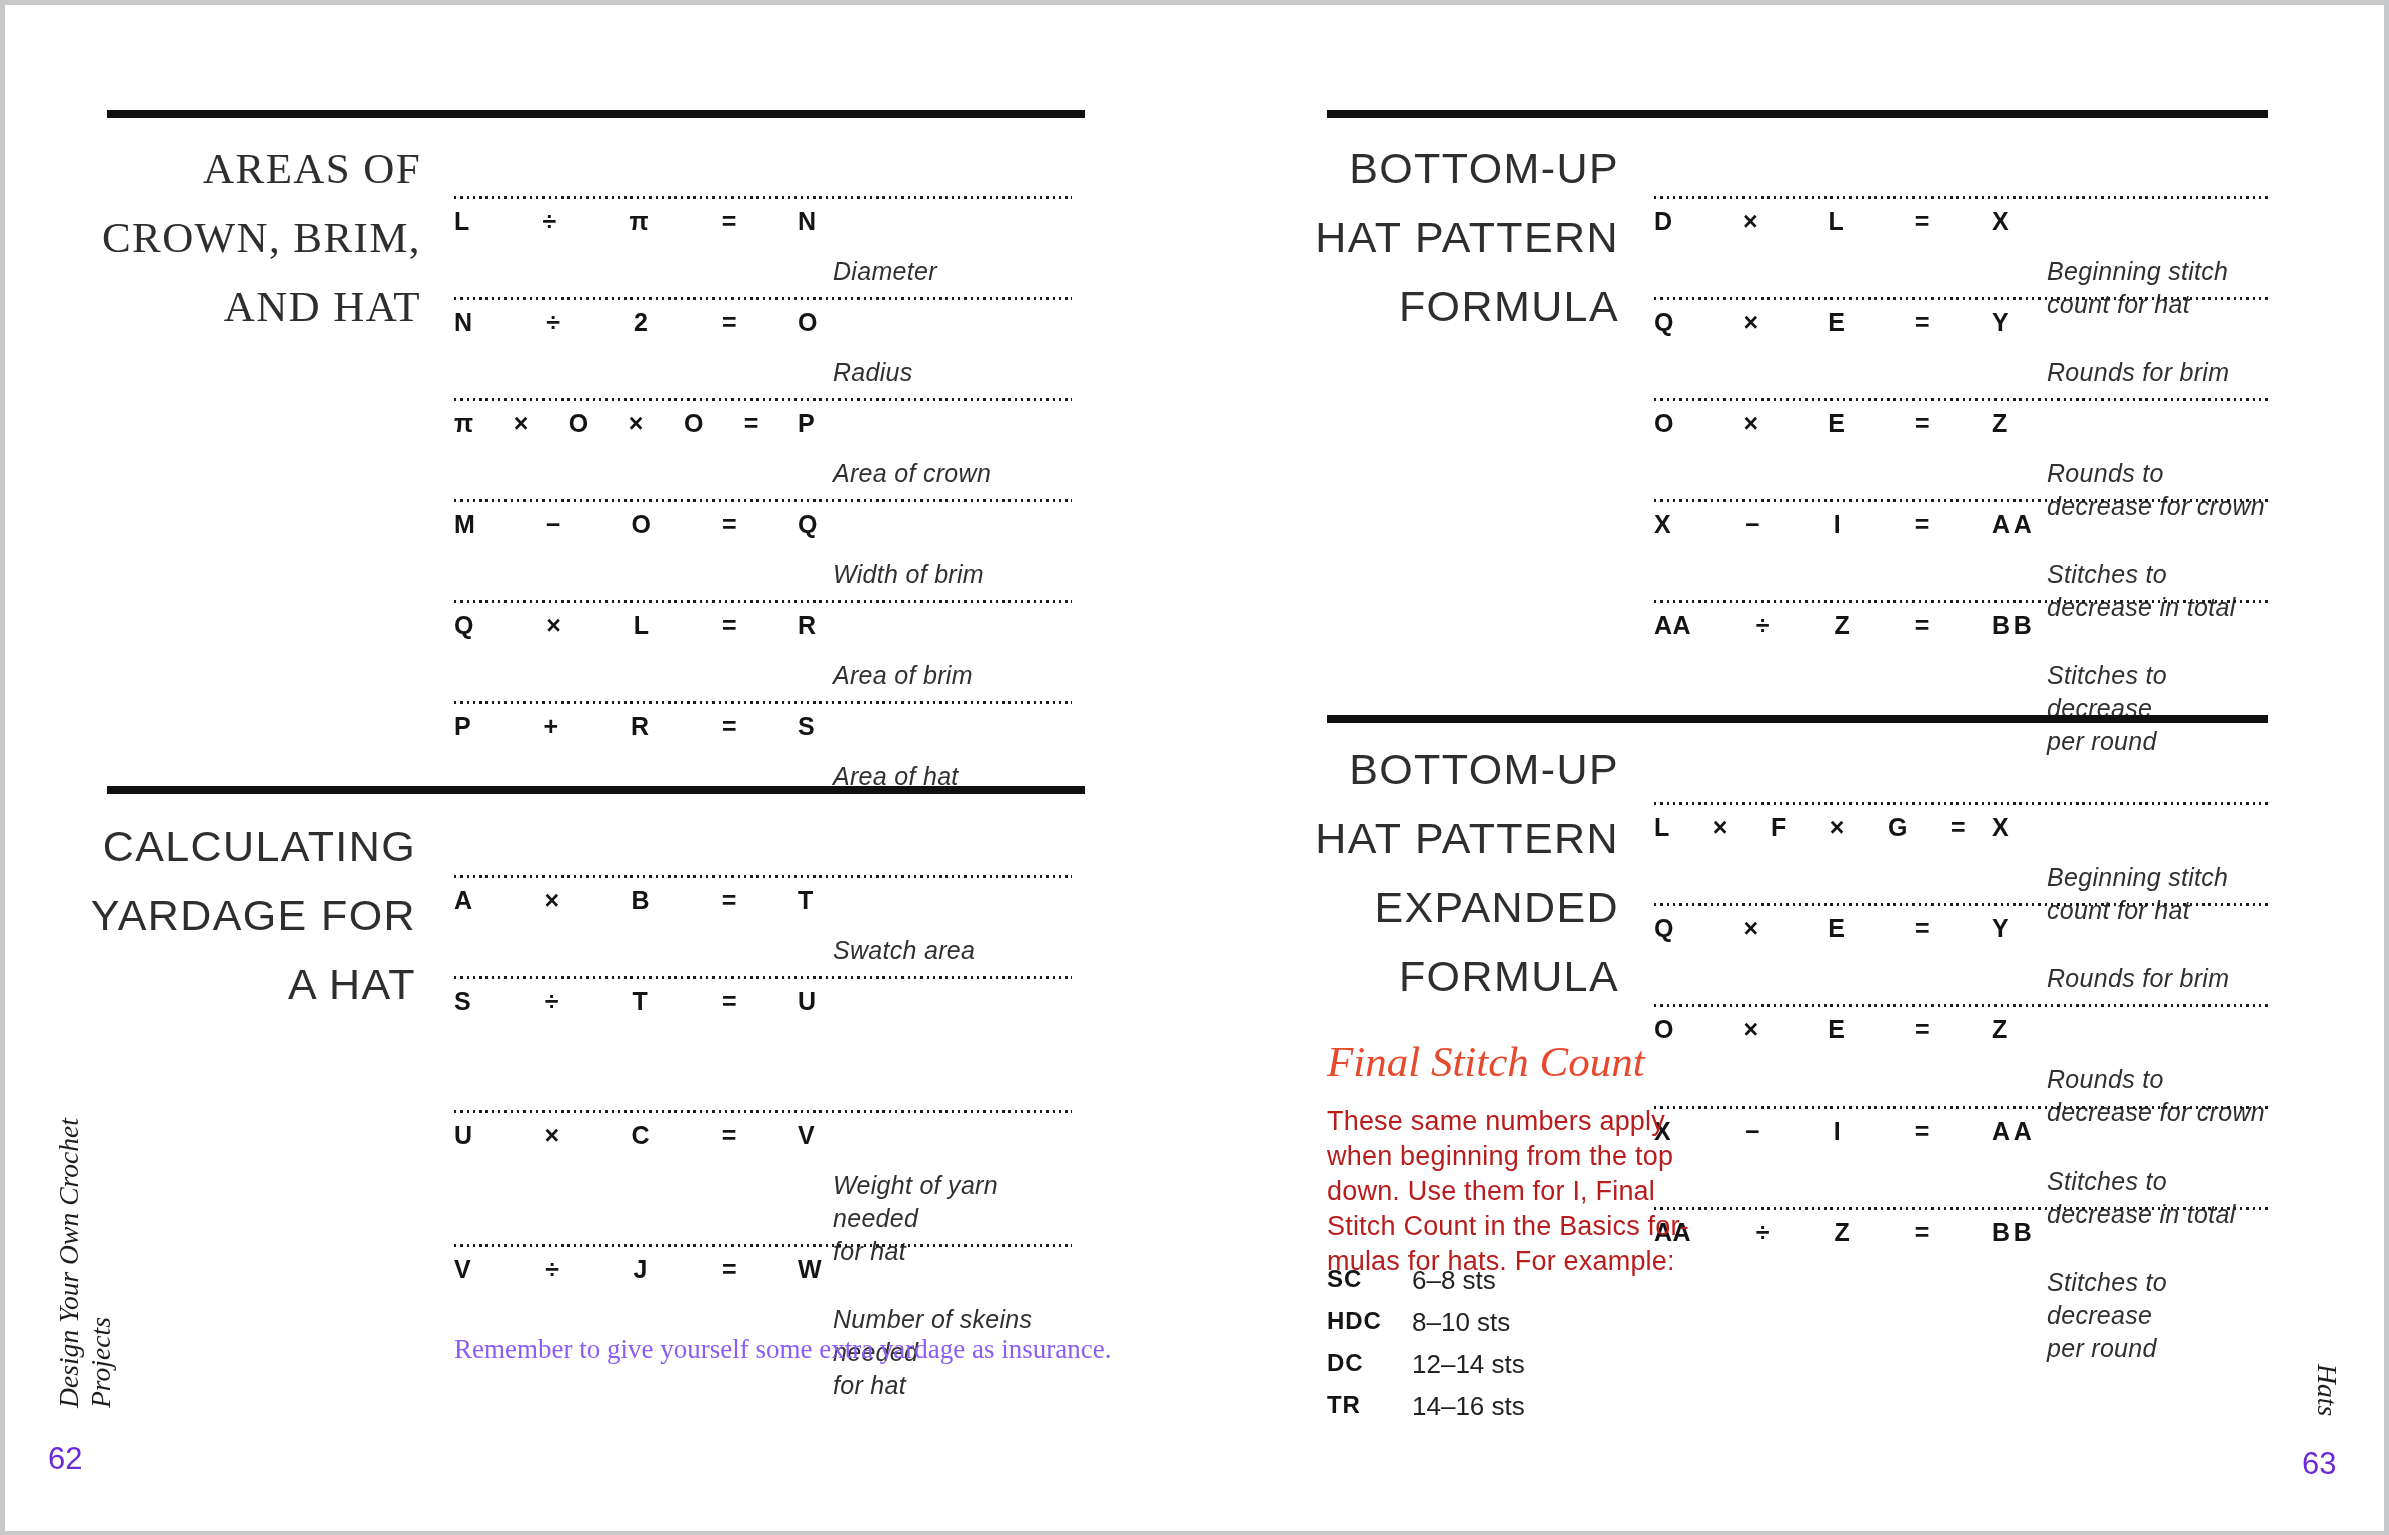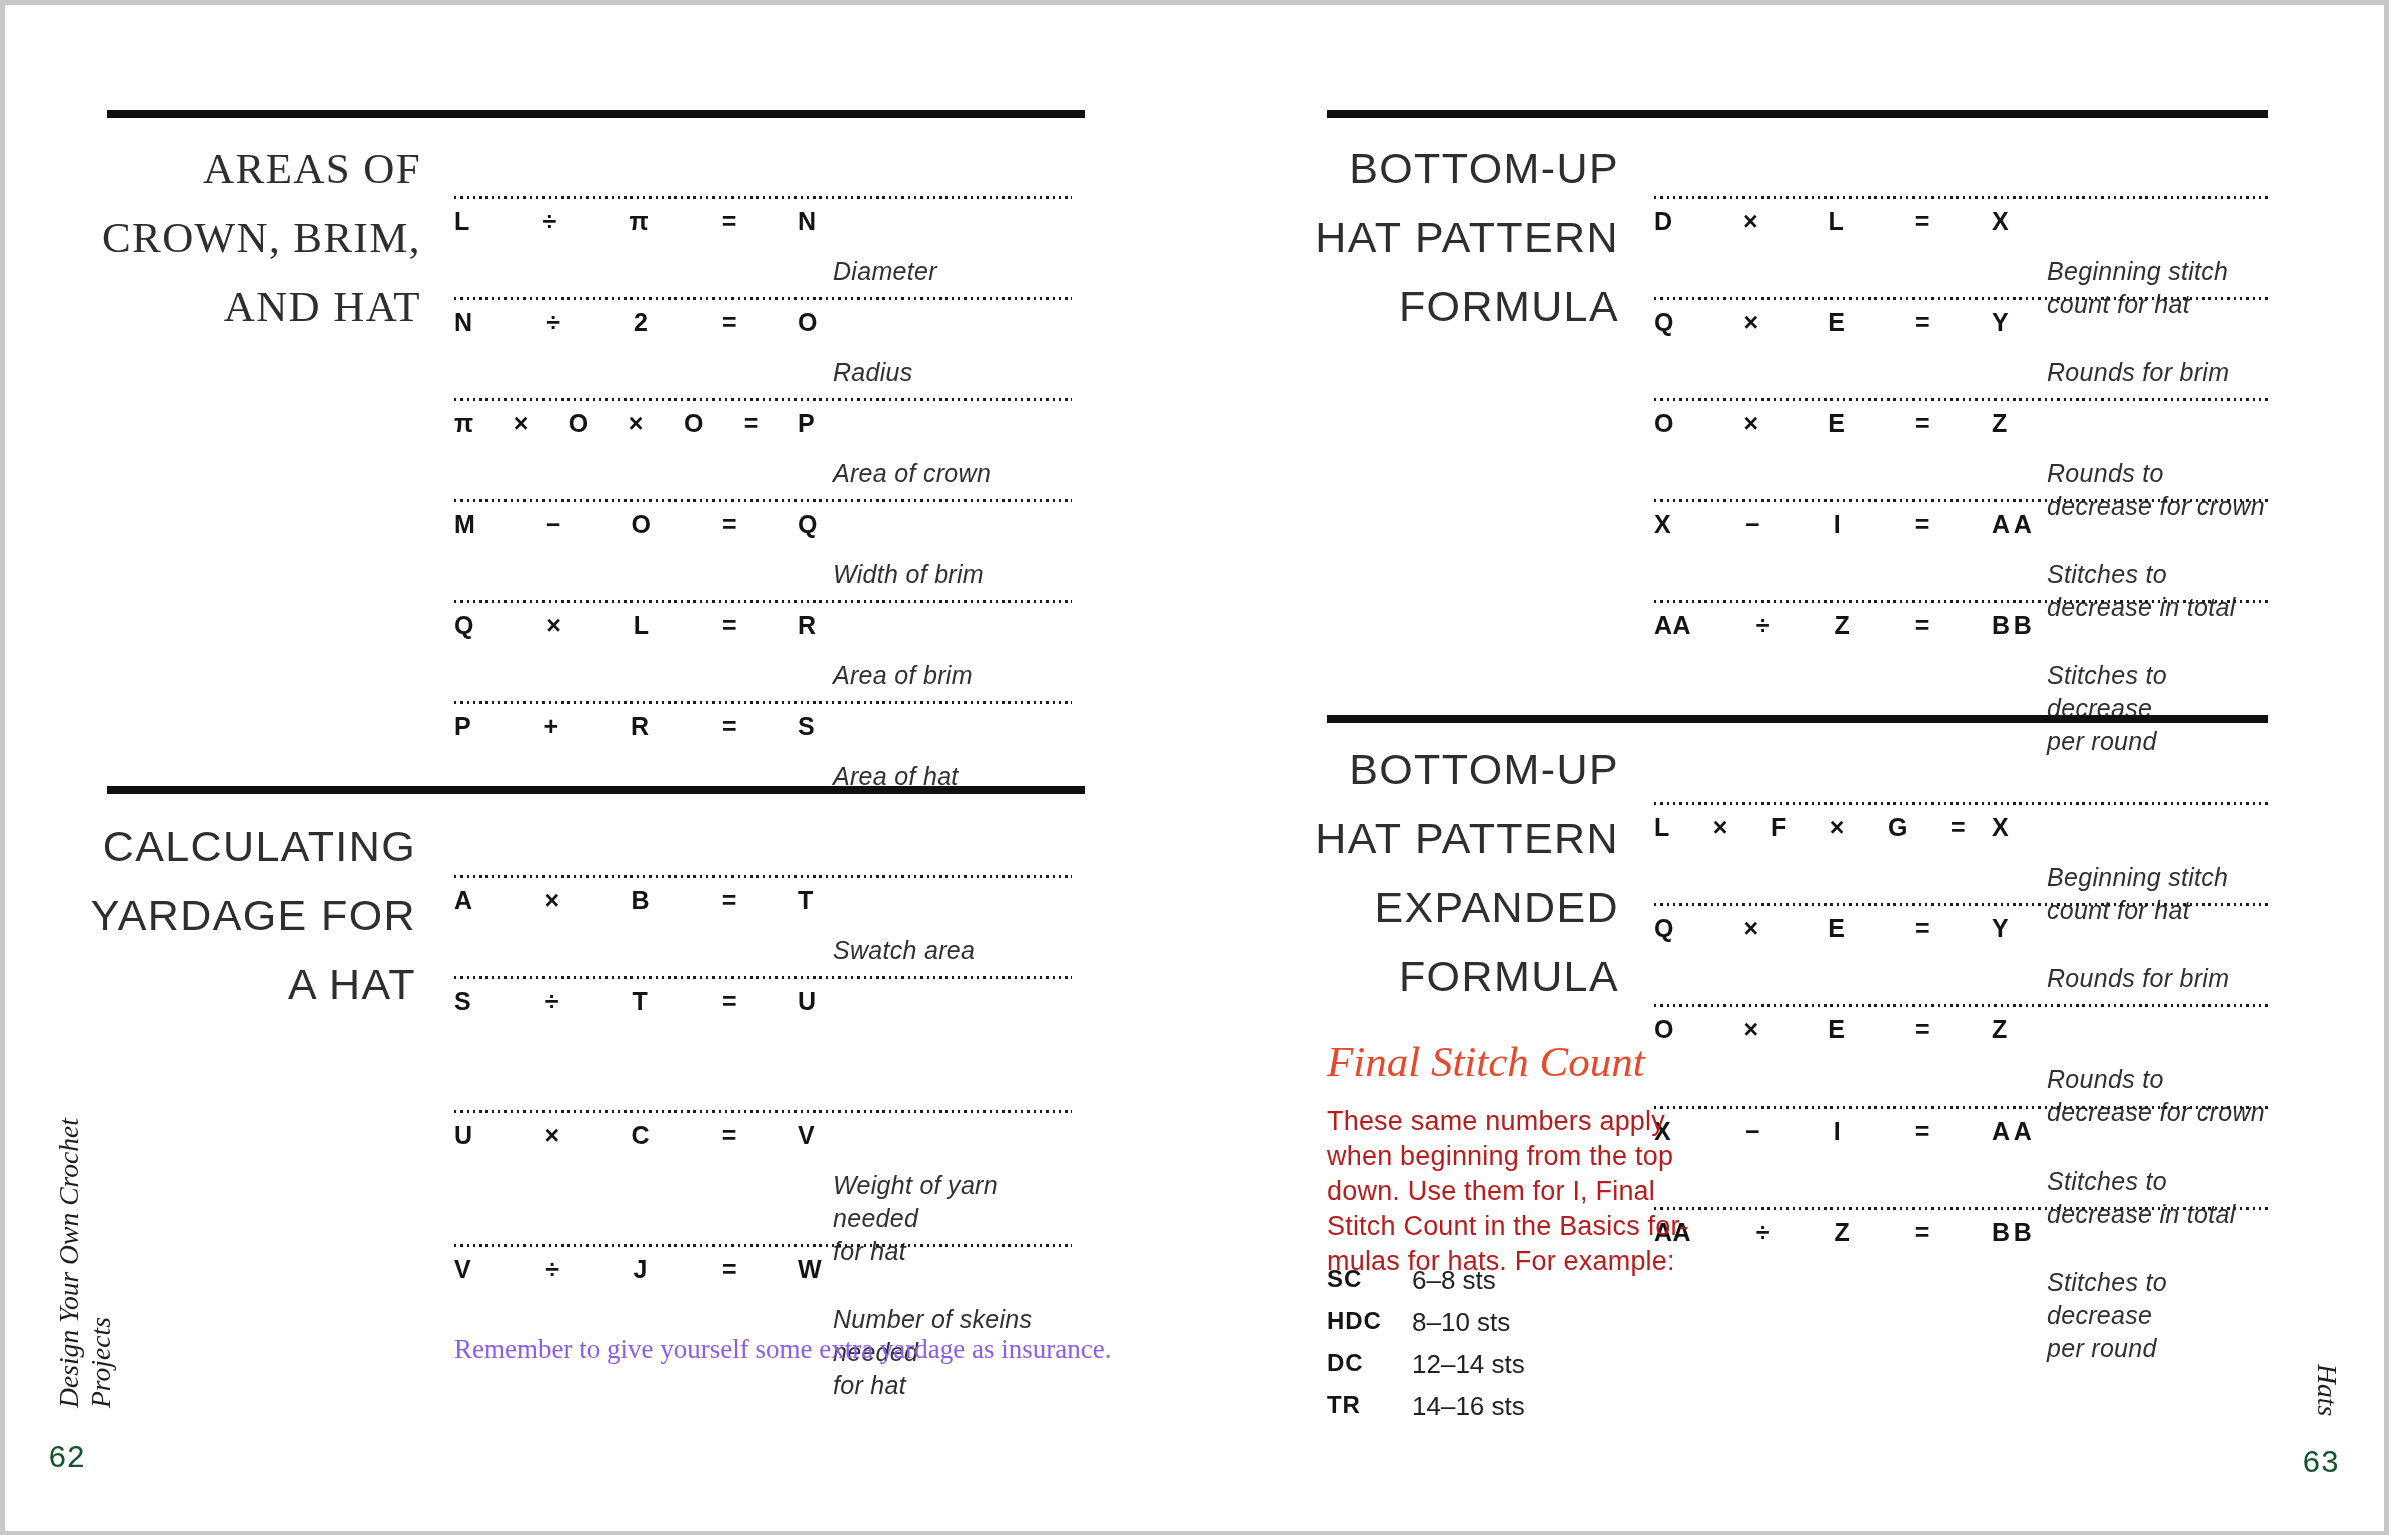--- a/index.html
+++ b/index.html
@@ -55,21 +55,21 @@
   .st-abbr{position:absolute;left:0;top:0;font-weight:700;font-size:24px;letter-spacing:0.9px;color:#141414;}
   .st-val{position:absolute;left:85px;top:0;font-size:26px;color:#222222;}
 
   #vtext-left{position:absolute;left:53px;top:1408px;width:294px;
         transform:rotate(-90deg);transform-origin:0 0;
         font-family:"Liberation Serif",serif;font-style:italic;font-size:27.6px;color:#1d1d1d;}
   #vtext-right{position:absolute;left:2343px;top:1364px;width:57px;
         transform:rotate(90deg);transform-origin:0 0;
         font-family:"Liberation Serif",serif;font-style:italic;font-size:27.6px;color:#1d1d1d;}
 
-  .pagenum{position:absolute;font-family:Liberation Mono, monospace;font-size:31px;color:#14532d;}
+  .pagenum{position:absolute;font-family:Liberation Sans, sans-serif;font-size:31px;color:#6d28d9;}
   #pn-left{left:48px;top:1441px;}
   #pn-right{left:2302px;top:1446px;width:40px;text-align:left;}
 </style>
 </head>
 <body>
 
 <div class="spread">
 
   <div class="pg-left">
     <div class="rule" id="rule-l1"></div>

